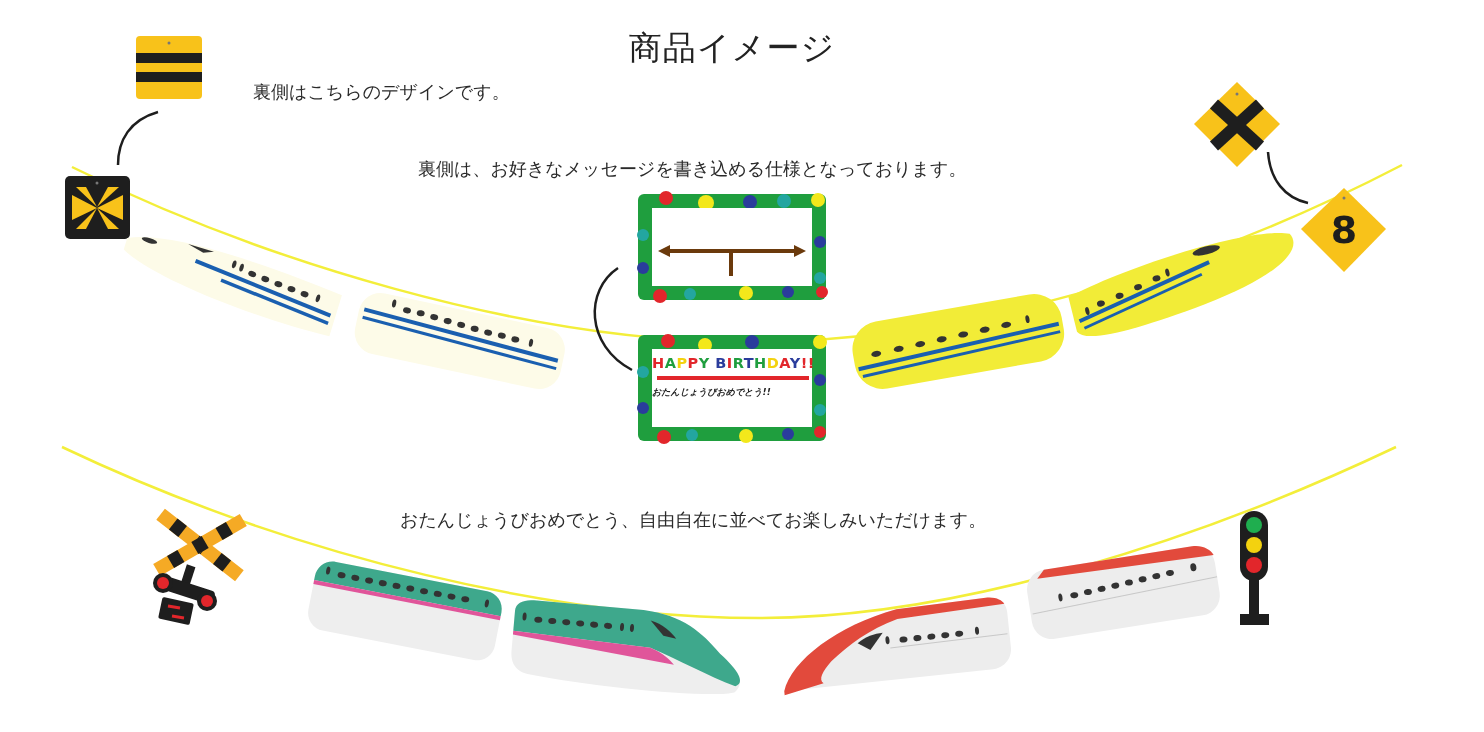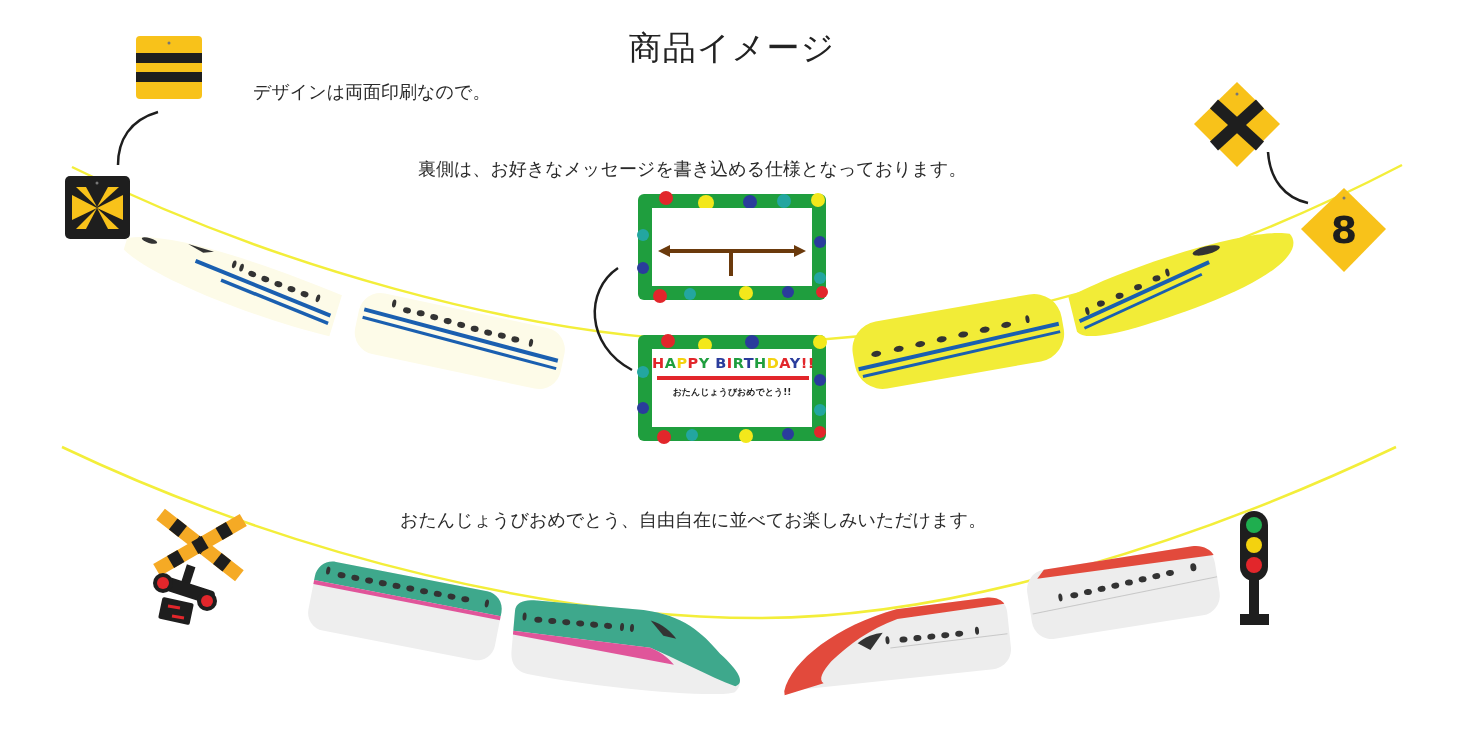--- a/index.html
+++ b/index.html
@@ -10,21 +10,21 @@
   .caption { font-size: 18px; color: #2a2a2a; white-space: nowrap; }
   #cap1 { left: 253px; top: 80px; }
   #cap2 { left: 418px; top: 157px; }
   #cap3 { left: 400px; top: 508px; }
   svg.scene { position: absolute; left: 0; top: 0; }
 </style>
 </head>
 <body>
 
 <div class="abs title">商品イメージ</div>
-<div class="abs caption" id="cap1">デザインは両面印刷なので。</div>
+<div class="abs caption" id="cap1">裏側はこちらのデザインです。</div>
 <div class="abs caption" id="cap2">裏側は、お好きなメッセージを書き込める仕様となっております。</div>
 <div class="abs caption" id="cap3">おたんじょうびおめでとう、自由自在に並べてお楽しみいただけます。</div>
 
 <svg class="scene" width="1484" height="732" viewBox="0 0 1484 732" xmlns="http://www.w3.org/2000/svg">
 
   <path d="M72 167 C 260 260, 520 340, 740 342 C 960 344, 1200 270, 1402 165" fill="none" stroke="#f3ee3a" stroke-width="2.5"></path>
 
   <g>
     <rect x="136" y="36" width="66" height="63" rx="4" fill="#f8c21a"></rect>
     <rect x="136" y="53" width="66" height="10" fill="#1e1e1e"></rect>
@@ -272,13 +272,13 @@
     <circle cx="1254" cy="565" r="8" fill="#e2262b"></circle>
     <rect x="1249" y="580" width="10" height="36" fill="#1e1e1e"></rect>
     <rect x="1240" y="614" width="29" height="11" fill="#1e1e1e"></rect>
   </g>
 </svg>
 
 <div class="abs" style="left:652px; top:355px; width:160px; text-align:left; font-size:14.5px; font-weight:bold; letter-spacing:0.5px; white-space:nowrap;">
   <span style="color:#e2262b">H</span><span style="color:#1f9e3e">A</span><span style="color:#f3d20f">P</span><span style="color:#e2262b">P</span><span style="color:#1f9e3e">Y</span><span>&nbsp;</span><span style="color:#2a3c9c">B</span><span style="color:#e2262b">I</span><span style="color:#1f9e3e">R</span><span style="color:#2a3c9c">T</span><span style="color:#1f9e3e">H</span><span style="color:#f3d20f">D</span><span style="color:#e2262b">A</span><span style="color:#2a3c9c">Y</span><span style="color:#e2262b">!!</span>
 </div>
 <div class="abs" style="left:657px; top:376px; width:152px; height:4px; background:#e2262b;"></div>
-<div class="abs" style="left:652px; top:386px; width:160px; text-align:center; font-size:9px; font-weight:bold; color:#222; white-space:nowrap;">おたんじょうびおめでとう!!</div>
+<div class="abs" style="left:652px; top:386px; width:160px; text-align:left; font-size:9px; font-weight:bold; color:#222; white-space:nowrap;font-style:italic;">おたんじょうびおめでとう!!</div>
 
 </body></html>

